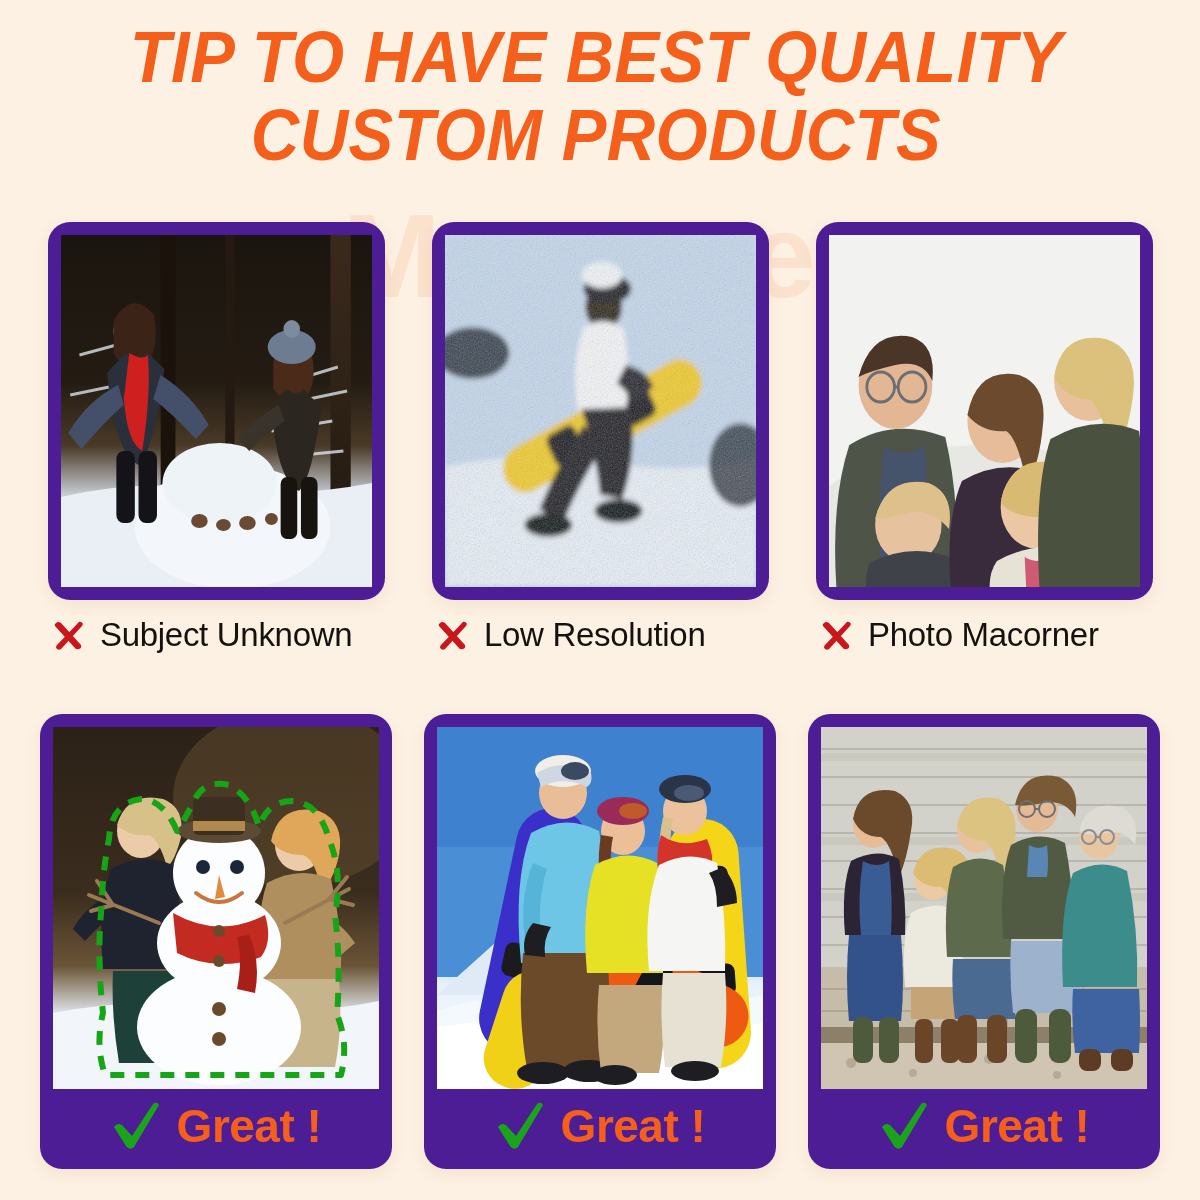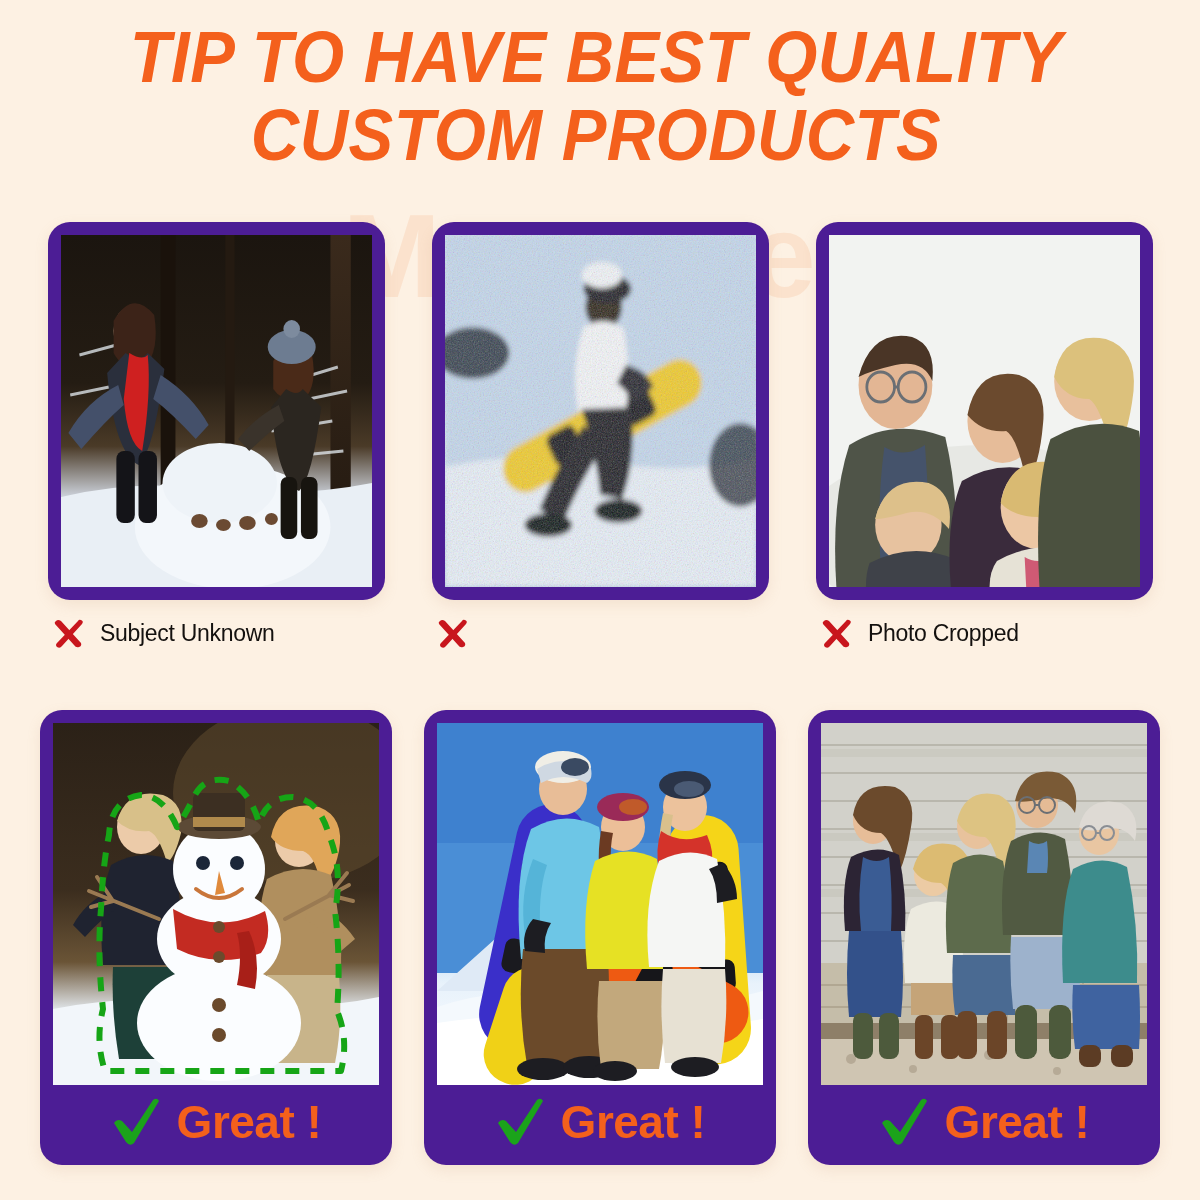--- a/index.html
+++ b/index.html
@@ -83,21 +83,21 @@
 
   
   .label-bad {
     display: flex;
     align-items: center;
     gap: 14px;
     margin-top: 16px;
     padding-left: 12px;
   }
   .label-bad .txt {
-    font-size: 23px;
+    font-size: 33px;
     color: #14110f;
     font-weight: 400;
     letter-spacing: -0.3px;
   }
   .x-mark { width: 34px; height: 34px; flex: 0 0 34px; display:block; }
 
   
   .label-good {
     display: flex;
     align-items: center;
@@ -256,20 +256,21 @@
                 <rect x="0" y="0" width="337" height="352" filter="url(#grain)" opacity=".42"></rect>
               </svg>
             </div>
           </div>
         </div>
         <div class="label-bad">
           <svg class="x-mark" viewBox="0 0 34 34">
             <path d="M4 5 Q6 3 9 5 L29 27 Q30 30 27 31 Q24 32 22 29 L3 8 Q2 6 4 5 Z" fill="#c8161d"></path>
             <path d="M29 4 Q32 5 30 8 L10 30 Q8 33 5 31 Q3 29 5 27 L26 5 Q27 3 29 4 Z" fill="#c8161d"></path>
           </svg>
+          <span class="txt">Low Resolution</span>
         </div>
       </div>
 
       <div class="cell">
         <div class="card card-bad">
           <div class="photo">
             <div class="scene sc-cropfam">
               <svg class="svg-full" viewBox="0 0 337 352" preserveAspectRatio="none">
                 <rect x="0" y="0" width="337" height="352" fill="#f2f3f1"></rect>
                 <ellipse cx="168" cy="300" rx="200" ry="90" fill="#e7e8e4"></ellipse>
@@ -312,21 +313,21 @@
                 </g>
               </svg>
             </div>
           </div>
         </div>
         <div class="label-bad">
           <svg class="x-mark" viewBox="0 0 34 34">
             <path d="M4 5 Q6 3 9 5 L29 27 Q30 30 27 31 Q24 32 22 29 L3 8 Q2 6 4 5 Z" fill="#c8161d"></path>
             <path d="M29 4 Q32 5 30 8 L10 30 Q8 33 5 31 Q3 29 5 27 L26 5 Q27 3 29 4 Z" fill="#c8161d"></path>
           </svg>
-          <span class="txt">Photo Cropped</span>
+          <span class="txt">Photo Macorner</span>
         </div>
       </div>
     </div>
 
     <div class="row row-good">
 
       <div class="cell">
         <div class="card card-good">
           <div class="photo">
             <div class="scene" style="background:linear-gradient(#2b2117 0%,#3b2d1e 46%,#6a5436 66%,#e8eef4 80%,#ffffff 100%);">

